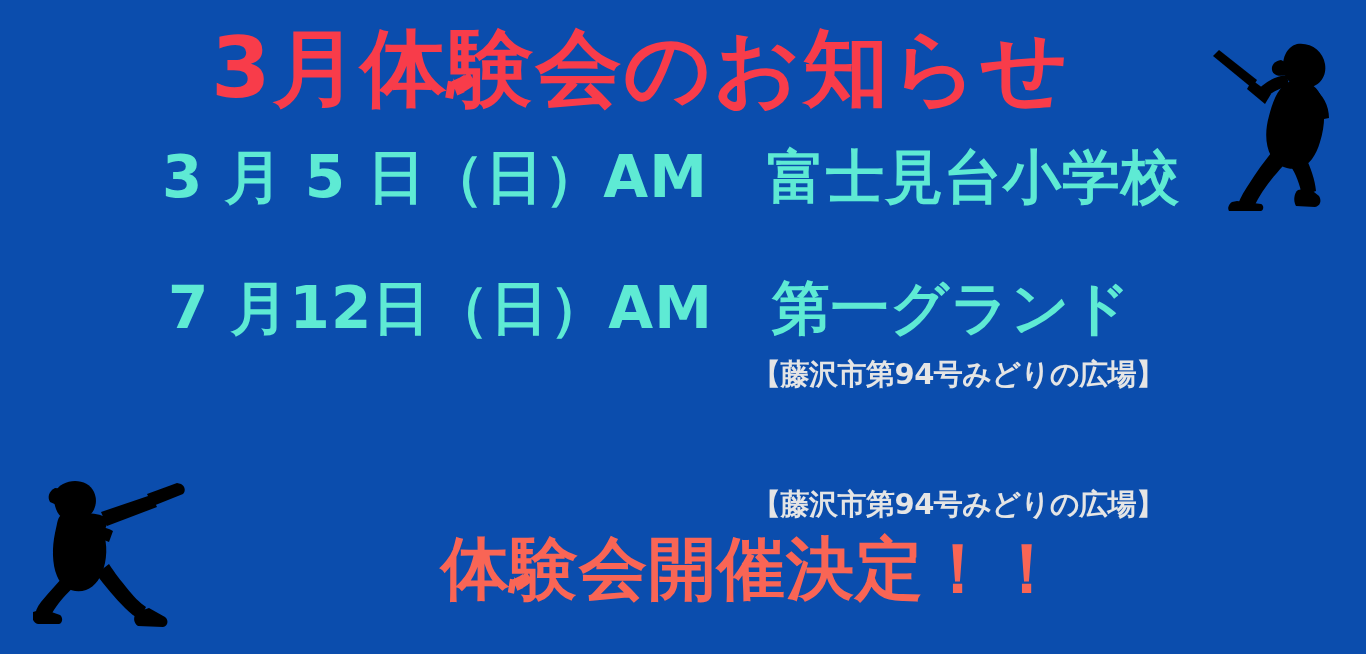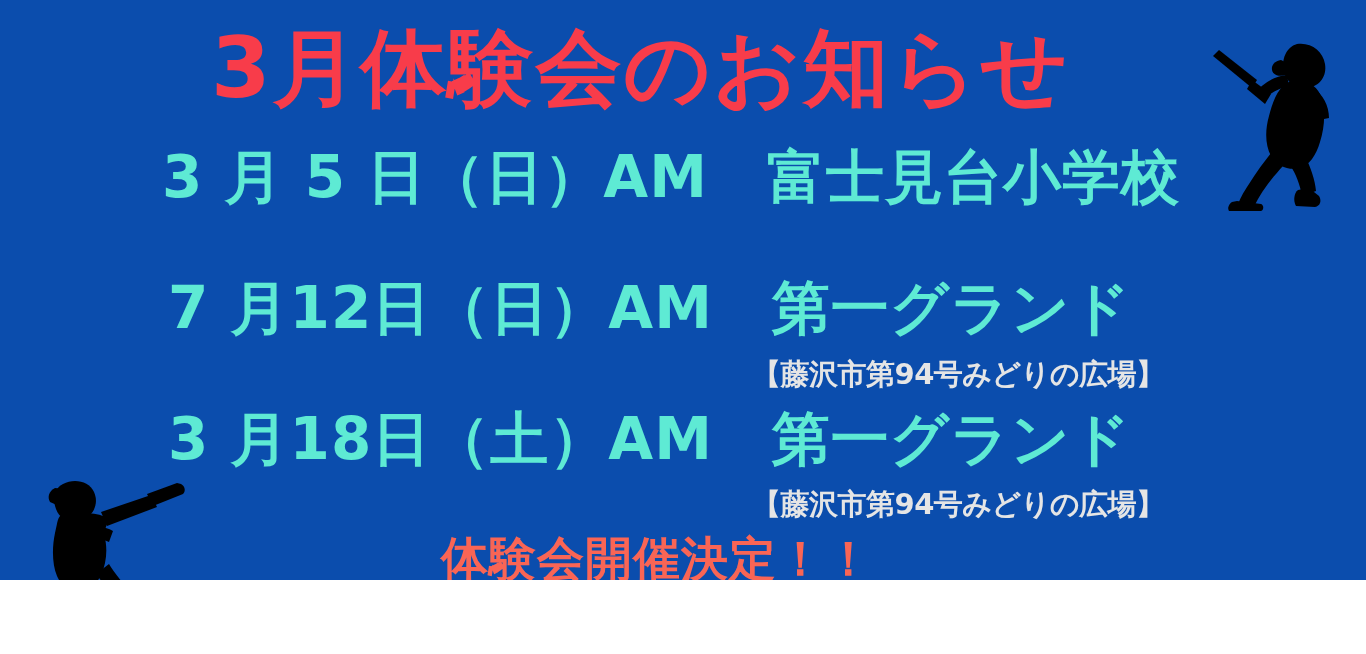--- a/index.html
+++ b/index.html
@@ -3,21 +3,21 @@
 <meta charset="utf-8">
 <style>
   html, body {
     margin: 0;
     padding: 0;
     background: #ffffff;
   }
   #poster {
     position: relative;
     width: 1366px;
-    height: 580px;
+    height: 654px;
     overflow: hidden;
     background: #0b4dad;
     font-family: "DejaVu Sans", "Liberation Sans", sans-serif;
     -webkit-font-smoothing: antialiased;
   }
 
   
   .txt {
     position: absolute;
     white-space: pre;
@@ -54,21 +54,21 @@
     font-weight: 900;
     letter-spacing: -0.5px;
   }
   #note1 { left: 752px; top: 360px; }
   #note2 { left: 752px; top: 490px; }
 
   
   #callout {
     left: 441px;
     top: 535px;
-    font-size: 47px;
+    font-size: 68px;
     color: #f96555;
     letter-spacing: 1px;
   }
 
   
   .batter {
     position: absolute;
   }
   #batter-top-right {
     left: 1205px;
@@ -90,21 +90,20 @@
 <div id="poster">
 
   <div class="txt" id="headline">3月体験会のお知らせ</div>
 
   <div class="txt event-line" id="line1">3 月 5 日（日）AM　富士見台小学校</div>
 
   <div class="txt event-line" id="line2">7 月12日（日）AM　第一グランド</div>
 
   <div class="txt venue-note" id="note1">【藤沢市第94号みどりの広場】</div>
 
-  <div class="txt event-line" id="line3">3 月18日（土）AM　第一グランド</div>
 
   <div class="txt venue-note" id="note2">【藤沢市第94号みどりの広場】</div>
 
   <div class="txt" id="callout">体験会開催決定！！</div>
 
   <div class="batter" id="batter-top-right">
     <svg viewBox="0 0 140 175" xmlns="http://www.w3.org/2000/svg" aria-hidden="true">
       <g fill="#000000">
 
         <path d="M8 18 L14 12 L52 42 L47 50 Z"></path>

